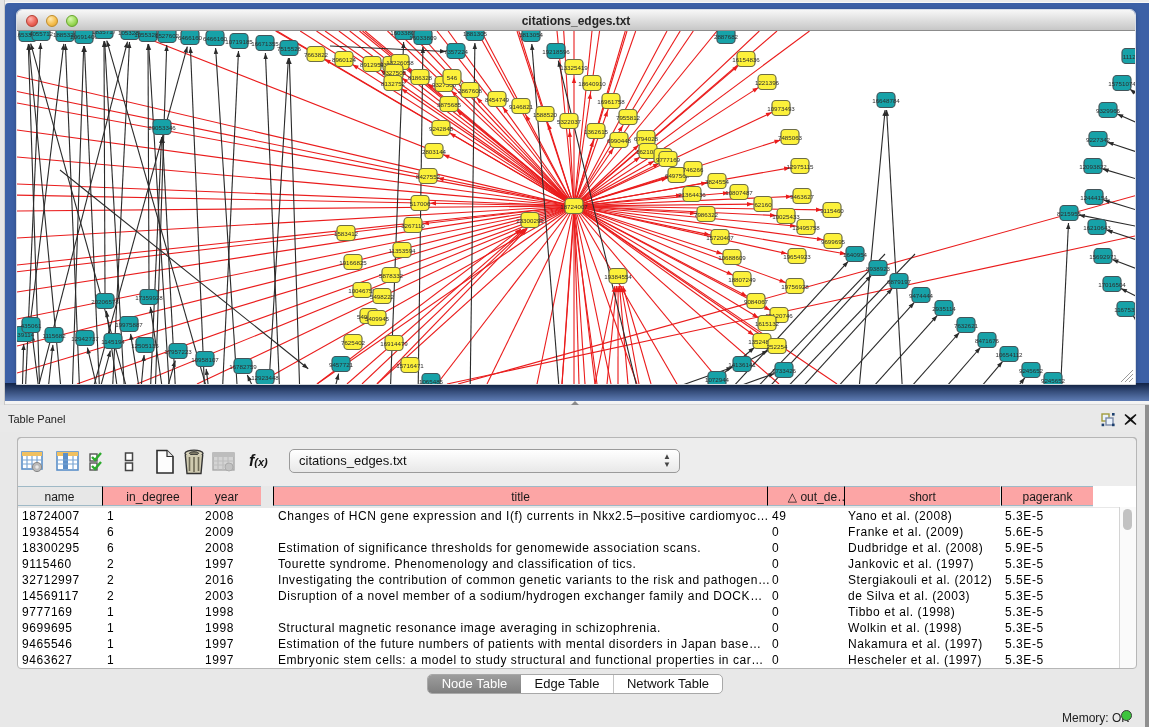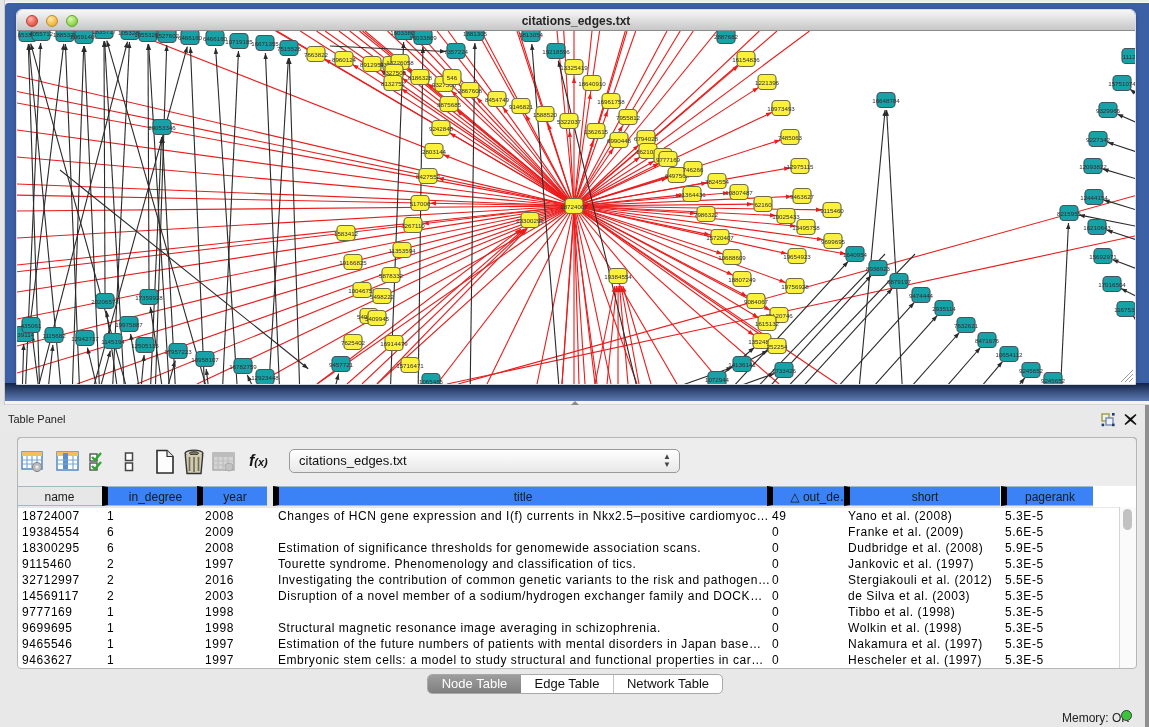--- a/index.html
+++ b/index.html
@@ -10,21 +10,21 @@
 #titlebar{position:absolute;left:0;top:0;width:1118px;height:21px;border-radius:5px 5px 0 0;background:linear-gradient(#f7f7f7,#c7c7c7);border-bottom:1px solid #8c8c8c}
 #titlebar .tl{position:absolute;top:4.5px;width:12px;height:12px;border-radius:50%}
 #title{position:absolute;top:4px;width:100%;text-align:center;font-size:12px;font-weight:bold;color:#262626}
 #canvas{position:absolute;left:0;top:21px;width:1118px;height:353px;background:#fff;overflow:hidden}
 #tpanel{position:absolute;left:0;top:405px;width:1149px;height:322px;background:#e8e8e8}
 #tphead{position:absolute;left:0;top:0;width:1149px;height:27px;background:#e9e9e9;font-size:11px;color:#222}
 #tphead span{position:absolute;left:8px;top:8px}
 #toolbar{position:absolute;left:17px;top:437px;width:1120px;height:49px;background:#ededed;border:1px solid #b6b6b6;border-bottom:none;border-radius:4px 4px 0 0}
 #dd{position:absolute;left:289px;top:449px;width:391px;height:24px;background:linear-gradient(#fff,#e8e8e8);border:1px solid #9a9a9a;border-radius:5px;font-size:13px;color:#111;line-height:22px;padding-left:9px}
 #dd .arr{position:absolute;right:8px;top:3px;font-size:8px;color:#444;line-height:8px}
-.hcell{position:absolute;top:486px;height:20px;background:#3b82f6;border-left:6px solid #000000;font-size:12px;color:#1a1a1a;text-align:center;line-height:20px;border-top:1px solid #9fb9c6;border-bottom:1px solid #9fb9c6}
+.hcell{position:absolute;top:486px;height:20px;background:#fca5a5;border-left:1px solid #000000;font-size:12px;color:#1a1a1a;text-align:center;line-height:20px;border-top:1px solid #9fb9c6;border-bottom:1px solid #9fb9c6}
 .trow{position:absolute;left:18px;width:1101px;height:16px;font-size:12px;color:#000;background:#fff}
 .trow span{position:absolute;top:1px;white-space:nowrap;letter-spacing:.55px}
 #tabs{position:absolute;left:427px;top:674px;width:296px;height:20px;border:1px solid #a8a8a8;border-radius:5px;background:#fff;font-size:13px}
 #tabs div{position:absolute;top:0;height:18px;line-height:18px;text-align:center;color:#111}
 #seg1{left:0;width:93px;background:linear-gradient(#9d9d9d,#7f7f7f);color:#fff !important;border-radius:4px 0 0 4px}
 #seg2{left:93px;width:93px;border-right:1px solid #c4c4c4}
 #seg3{left:186px;width:108px}
 #status{position:absolute;left:1062px;top:711px;font-size:12px;color:#222}
 #memdot{position:absolute;left:1121px;top:710px;width:11px;height:11px;border-radius:50%;background:#3cc43c;border:1px solid #3a3a3a}
 </style></head><body>
@@ -714,21 +714,21 @@
 <svg width="24" height="24" style="position:absolute;left:212px;top:451px" viewBox="0 0 24 24">
 <rect x="1" y="2" width="21" height="17" fill="#d4d4d4" stroke="#a9a9a9" stroke-width="1.4"></rect>
 <rect x="1" y="2" width="21" height="4" fill="#bdbdbd"></rect>
 <path d="M1 10h21M1 14h21M6 6v13M11 6v13M16 6v13" stroke="#bdbdbd" stroke-width="1.2"></path>
 <circle cx="17" cy="16" r="4" fill="#c2c2c2" stroke="#ababab"></circle>
 </svg>
 <div style="position:absolute;left:249px;top:452px;font-size:16px;font-style:italic;font-weight:bold;color:#141414">f<span style="font-size:11px;font-weight:bold">(x)</span></div>
 <div id="dd">citations_edges.txt<div class="arr">▲<br>▼</div></div>
 <div class="hcell" style="left:17px;width:85px;background:#e7e7e7;border-left:none">name</div>
 <div class="hcell" style="left:102px;width:101px">in_degree</div>
-<div class="hcell" style="left:197px;width:70px">year</div>
+<div class="hcell" style="left:191px;width:70px">year</div>
 <div class="hcell" style="left:273px;width:494px">title</div>
 <div class="hcell" style="left:767px;width:102px">△ out_de…</div>
 <div class="hcell" style="left:844px;width:156px">short</div>
 <div class="hcell" style="left:1001px;width:92px">pagerank</div>
 <div style="position:absolute;left:1093px;top:486px;width:43px;height:21px;background:#fff"></div>
 <div class="trow" style="top:508px">
 <span style="left:4px">18724007</span>
     <span style="left:89px">1</span>
     <span style="left:187px">2008</span>
 <span style="left:260px">Changes of HCN gene expression and I(f) currents in Nkx2.5–positive cardiomyoc…</span>

